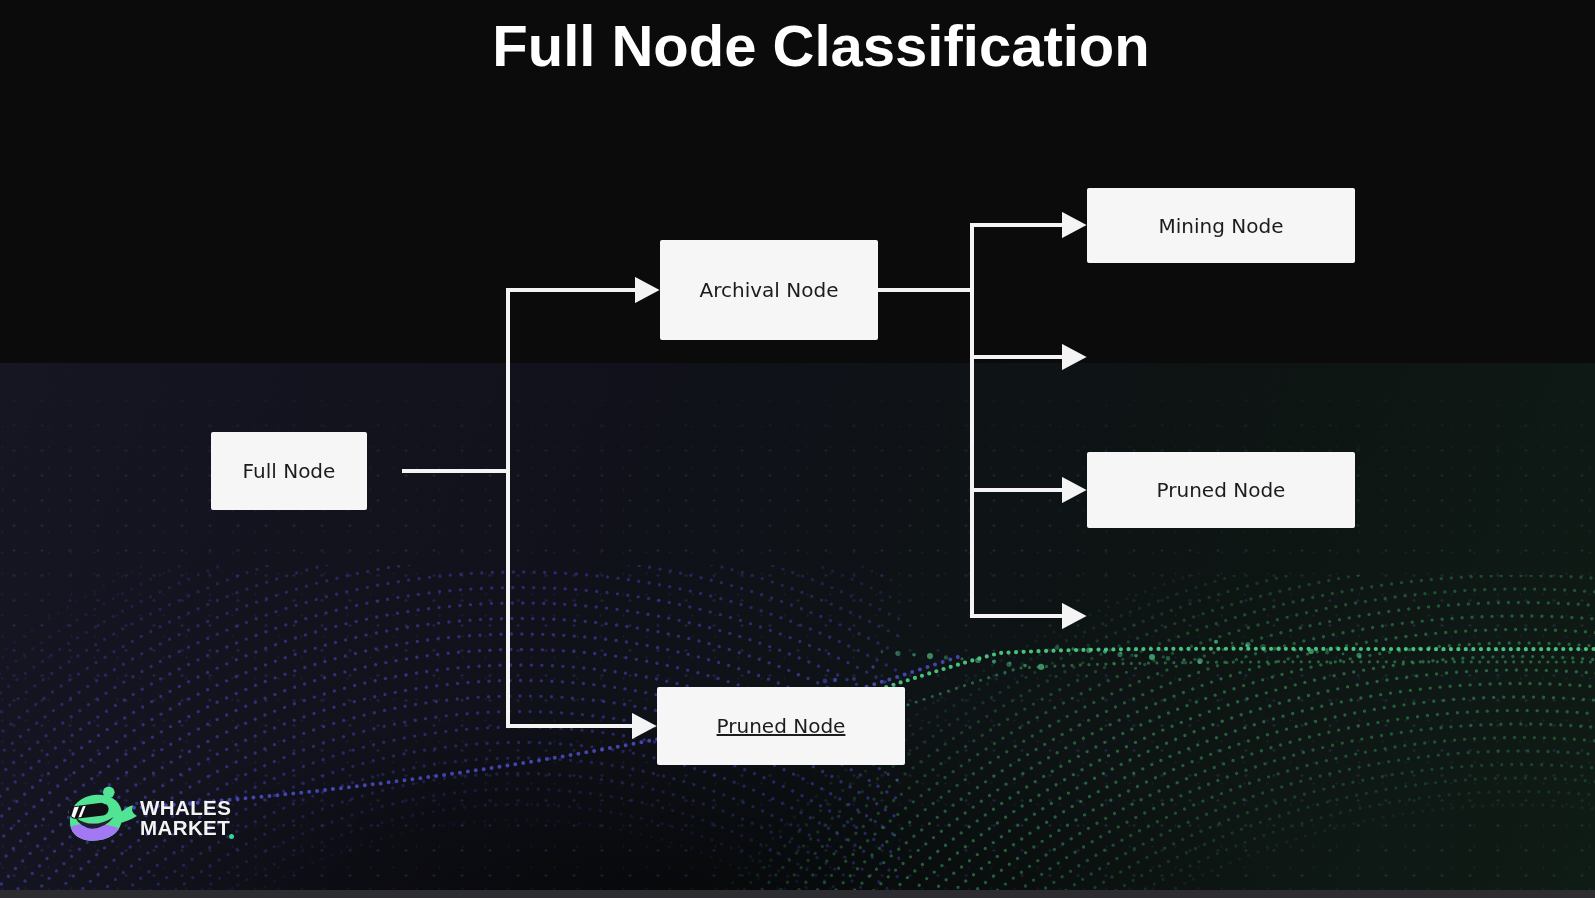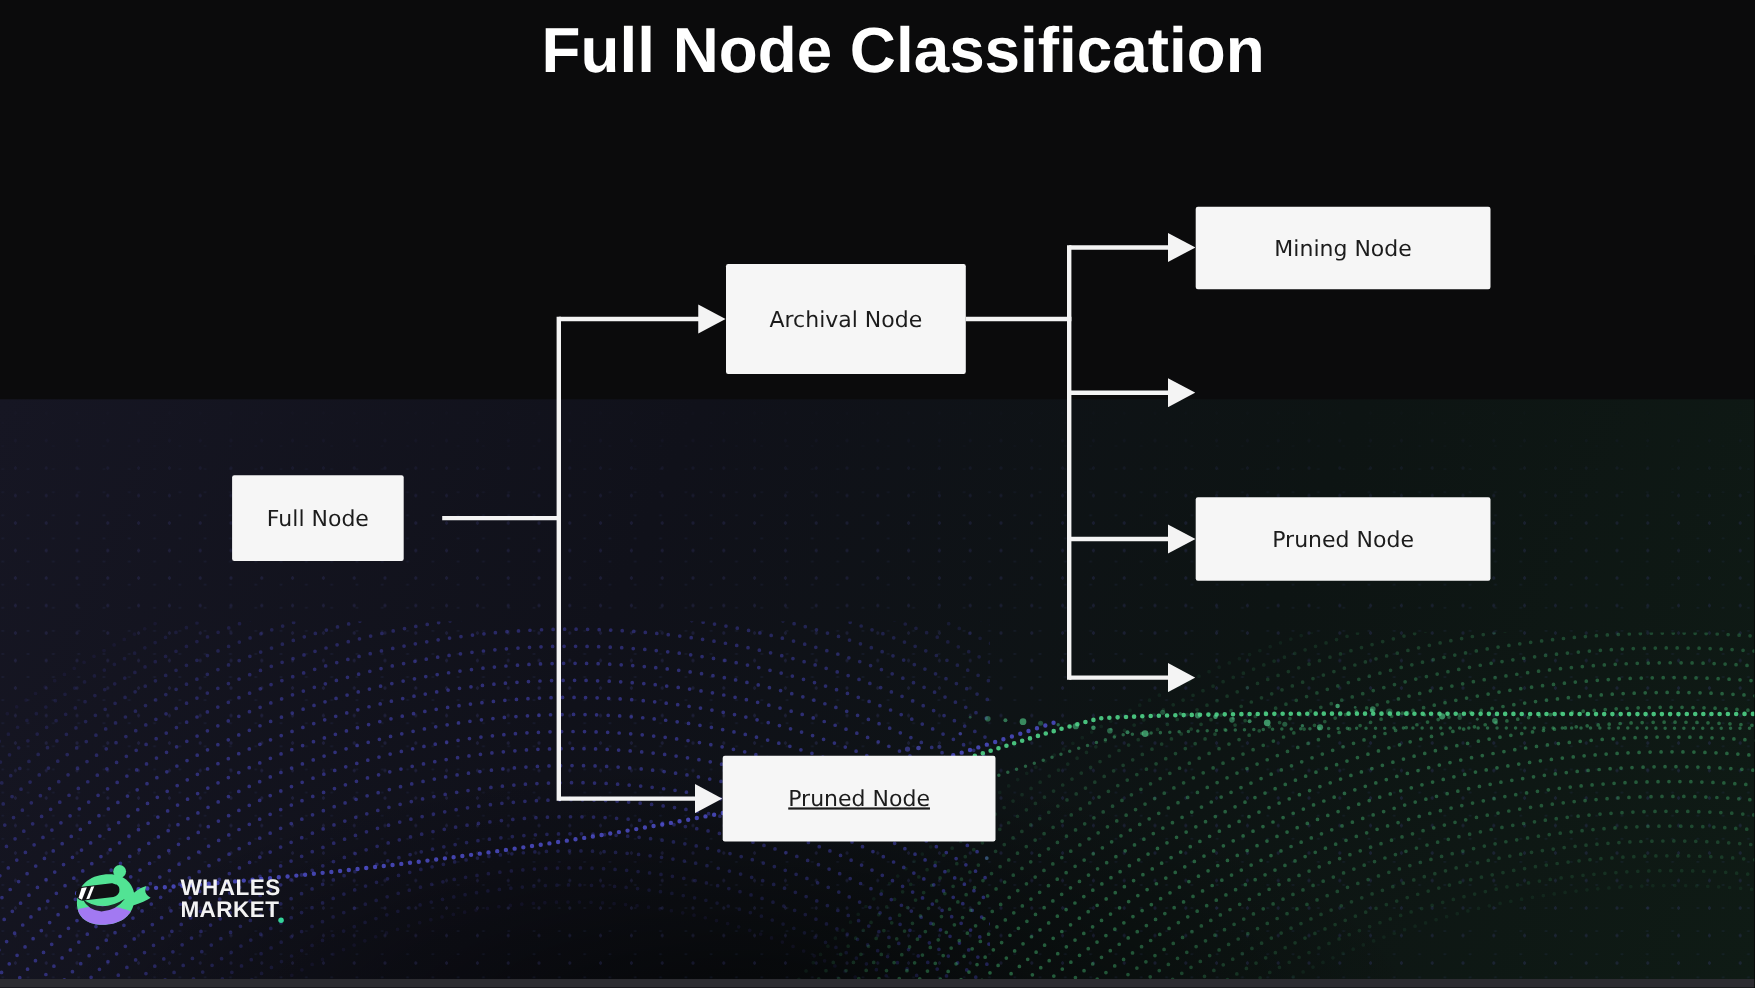--- a/index.html
+++ b/index.html
@@ -30,21 +30,21 @@
   .node span{display:block;}
   .n-full      {left:211px; top:432px; width:156px; height:78px;}
   .n-archival  {left:660px; top:240px; width:218px; height:100px;}
   .n-archival span{max-width:175px;}
   .n-pruned    {left:657px; top:687px; width:248px; height:78px;text-decoration:underline;}
   .n-mining    {left:1087px;top:188px; width:268px; height:75px;}
   .n-masternode{left:1087px;top:317px; width:268px; height:80px;}
   .n-staking   {left:1087px;top:452px; width:268px; height:76px;}
   .n-authority {left:1087px;top:580px; width:268px; height:73px;}
 
-  .logo{position:absolute;left:62px;top:784px;display:flex;align-items:center;gap:24px;}
+  .logo{position:absolute;left:62px;top:784px;display:flex;align-items:center;gap:0;}
   .logo-text{color:#f3f3f3;font-weight:bold;font-size:20.5px;line-height:20px;
              letter-spacing:.4px;position:relative;}
   .logo-dot{position:absolute;left:89px;top:36px;width:5px;height:5px;border-radius:50%;
             background:#34d399;}
 
   .bottom-strip{position:absolute;left:0;top:890px;width:1595px;height:8px;background:#2c2c31;}
 </style>
 </head>
 <body>
 

